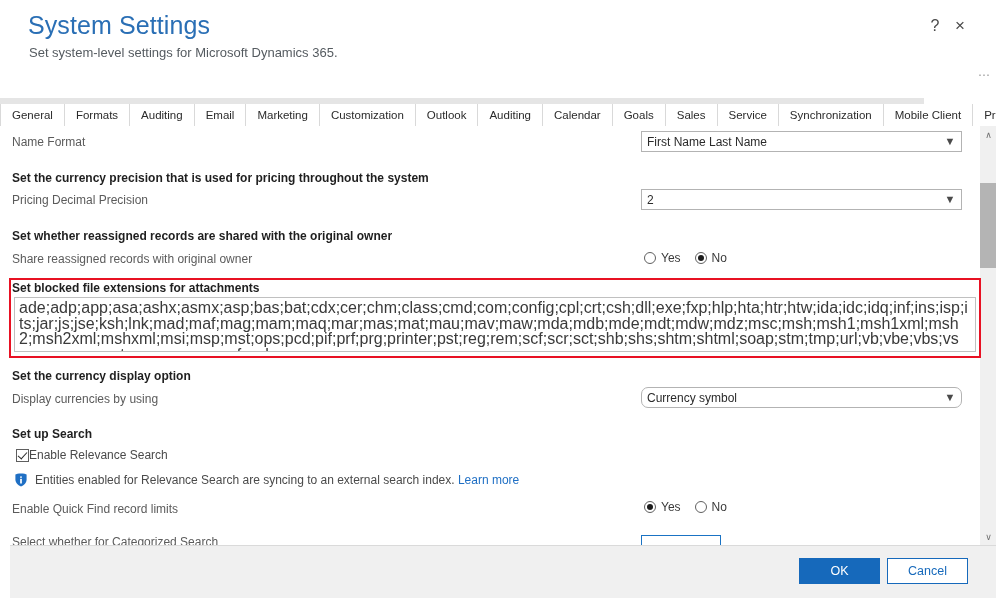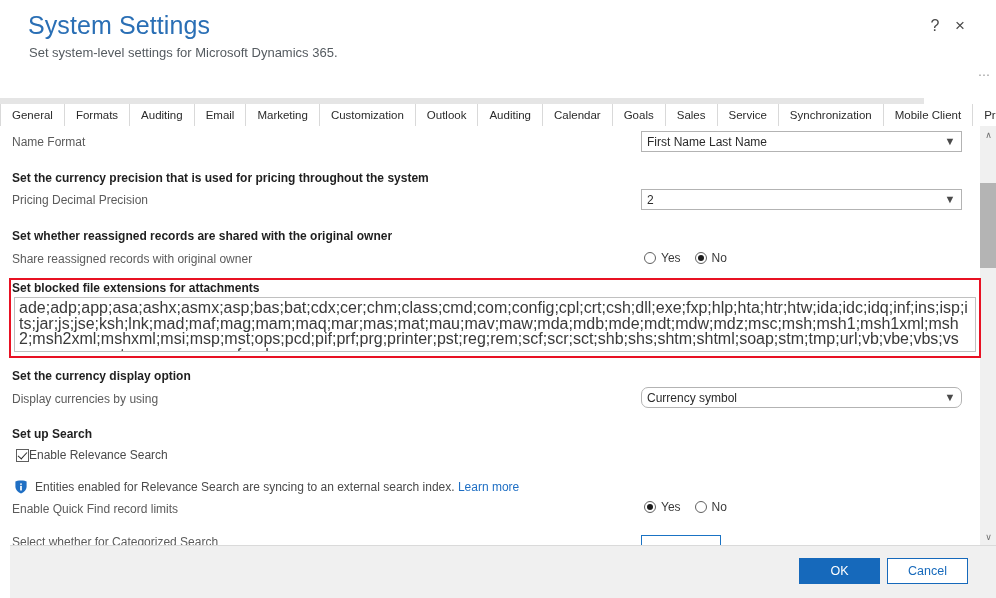--- a/index.html
+++ b/index.html
@@ -277,21 +277,21 @@
         <span class="chev">▼</span>
       </div>
 
       <div class="sec-head" style="top:301px;">Set up Search</div>
 
       <div class="cbrow" style="left:16px; top:322px;">
         <span class="cbox checked"></span>
         <span class="cl">Enable Relevance Search</span>
       </div>
 
-      <div class="inforow" style="left:14px; top:347px;margin-top:7px;">
+      <div class="inforow" style="left:14px; top:347px;">
         <span class="info-ico">
           <svg width="14" height="14" viewBox="0 0 14 14" aria-hidden="true">
             <path d="M7 0.6 C9.6 0.6 12.1 1.2 12.6 1.5 L12.6 6.6 C12.6 10.2 9.6 12.6 7 13.4 C4.4 12.6 1.4 10.2 1.4 6.6 L1.4 1.5 C1.9 1.2 4.4 0.6 7 0.6 Z" fill="#1f6fc4"></path>
             <circle cx="7" cy="4.1" r="0.95" fill="#ffffff"></circle>
             <rect x="6.15" y="5.8" width="1.7" height="4.6" rx="0.5" fill="#ffffff"></rect>
           </svg>
         </span>
         <span class="it"><span>Entities enabled for Relevance Search are syncing to an external search index.</span>
           <span class="lnk">Learn more</span>
         </span>

